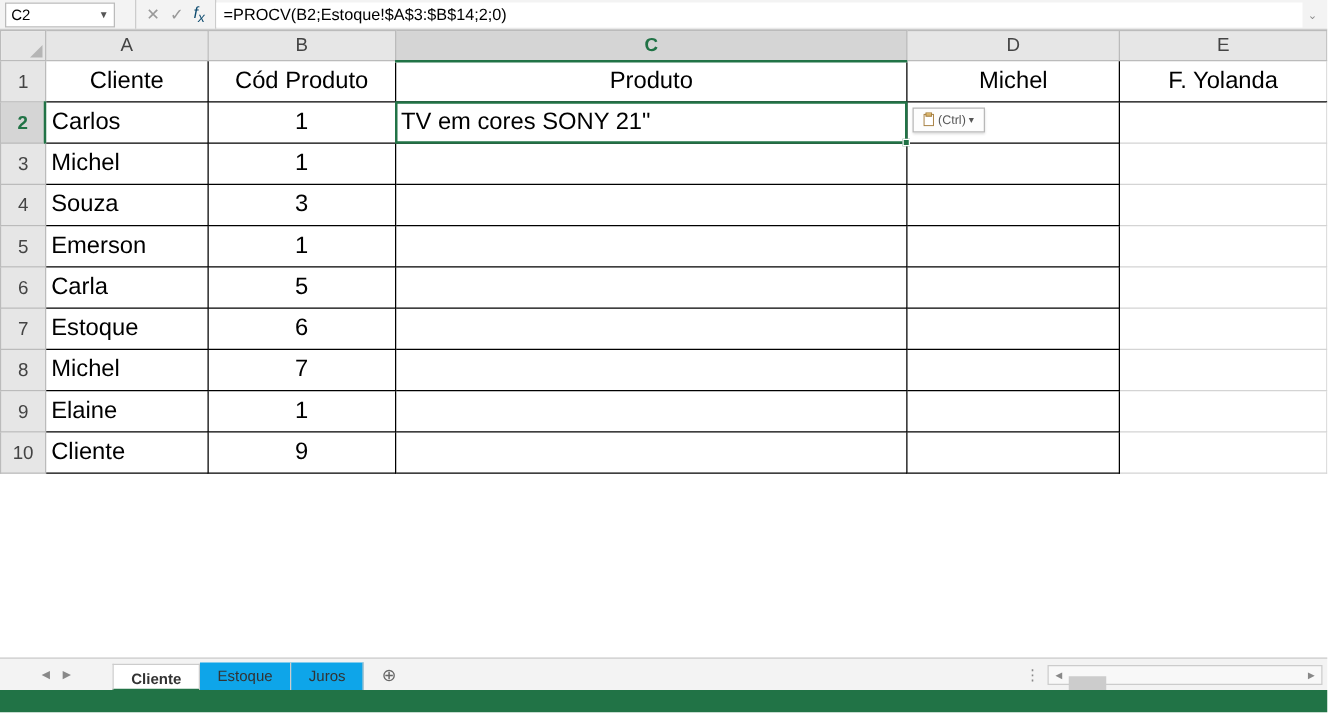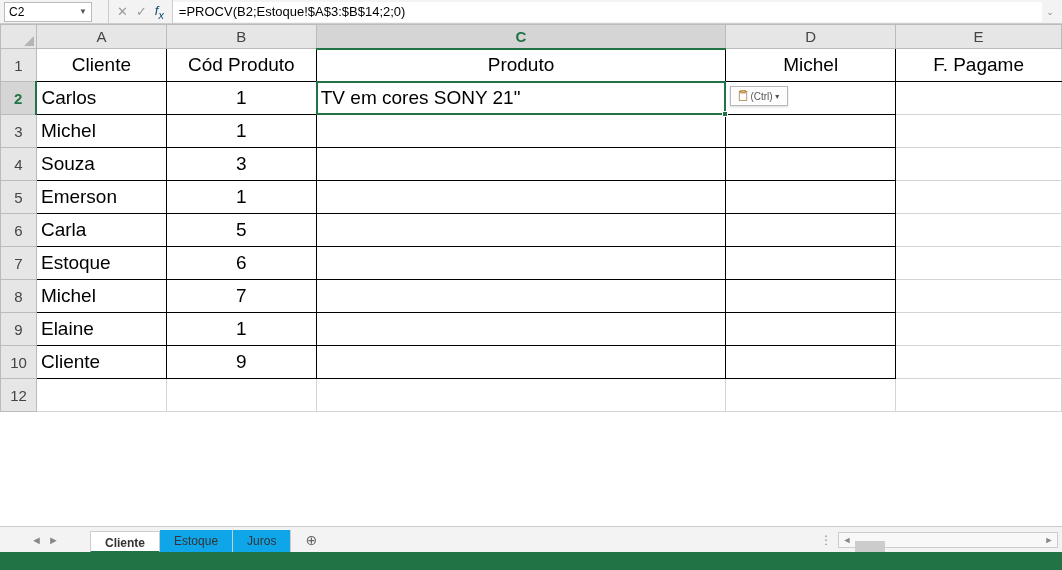--- a/index.html
+++ b/index.html
@@ -298,21 +298,21 @@
       <th class="colhdr sel">C</th>
       <th class="colhdr">D</th>
       <th class="colhdr">E</th>
     </tr>
     <tr>
       <th class="rowhdr">1</th>
       <td class="cell bordered hdrA">Cliente</td>
       <td class="cell bordered hdrB">Cód Produto</td>
       <td class="cell bordered hdrC">Produto</td>
       <td class="cell bordered hdrD">Michel</td>
-      <td class="cell hdrE" style="border-left:1px solid #000">F. Pagame</td>
+      <td class="cell hdrE" style="border-left:1px solid #000">F. Yolanda</td>
     </tr>
     </tbody>
       <tbody id="data-rows">
         <tr>
           <th class="rowhdr sel">2</th>
           <td class="cell bordered">Carlos</td>
           <td class="cell bordered center">1</td>
           <td class="cell bordered active">TV em cores SONY 21"<div class="active-outline"></div><div class="fill-handle"></div></td>
           <td class="cell bordered"></td>
           <td class="cell" style="border-left: 1px solid rgb(0, 0, 0);"></td>
@@ -373,28 +373,20 @@
           <td class="cell bordered"></td>
           <td class="cell" style="border-left: 1px solid rgb(0, 0, 0);"></td>
         </tr>
         <tr>
           <th class="rowhdr">10</th>
           <td class="cell bordered">Cliente</td>
           <td class="cell bordered center">9</td>
           <td class="cell bordered"></td>
           <td class="cell bordered"></td>
           <td class="cell" style="border-left: 1px solid rgb(0, 0, 0);"></td>
-        </tr>
-        <tr>
-          <th class="rowhdr">12</th>
-          <td class="cell"></td>
-          <td class="cell"></td>
-          <td class="cell"></td>
-          <td class="cell"></td>
-          <td class="cell"></td>
         </tr>
       </tbody>
   </table>
 
   <div class="paste-tag">
     <span class="clip">
       <svg viewBox="0 0 16 16" width="12" height="12">
           <rect x="3" y="2" width="10" height="12" fill="#fff" stroke="#a37b3b"></rect>
           <rect x="5" y="0" width="6" height="4" fill="#d8b36a" stroke="#a37b3b"></rect>
         </svg>

